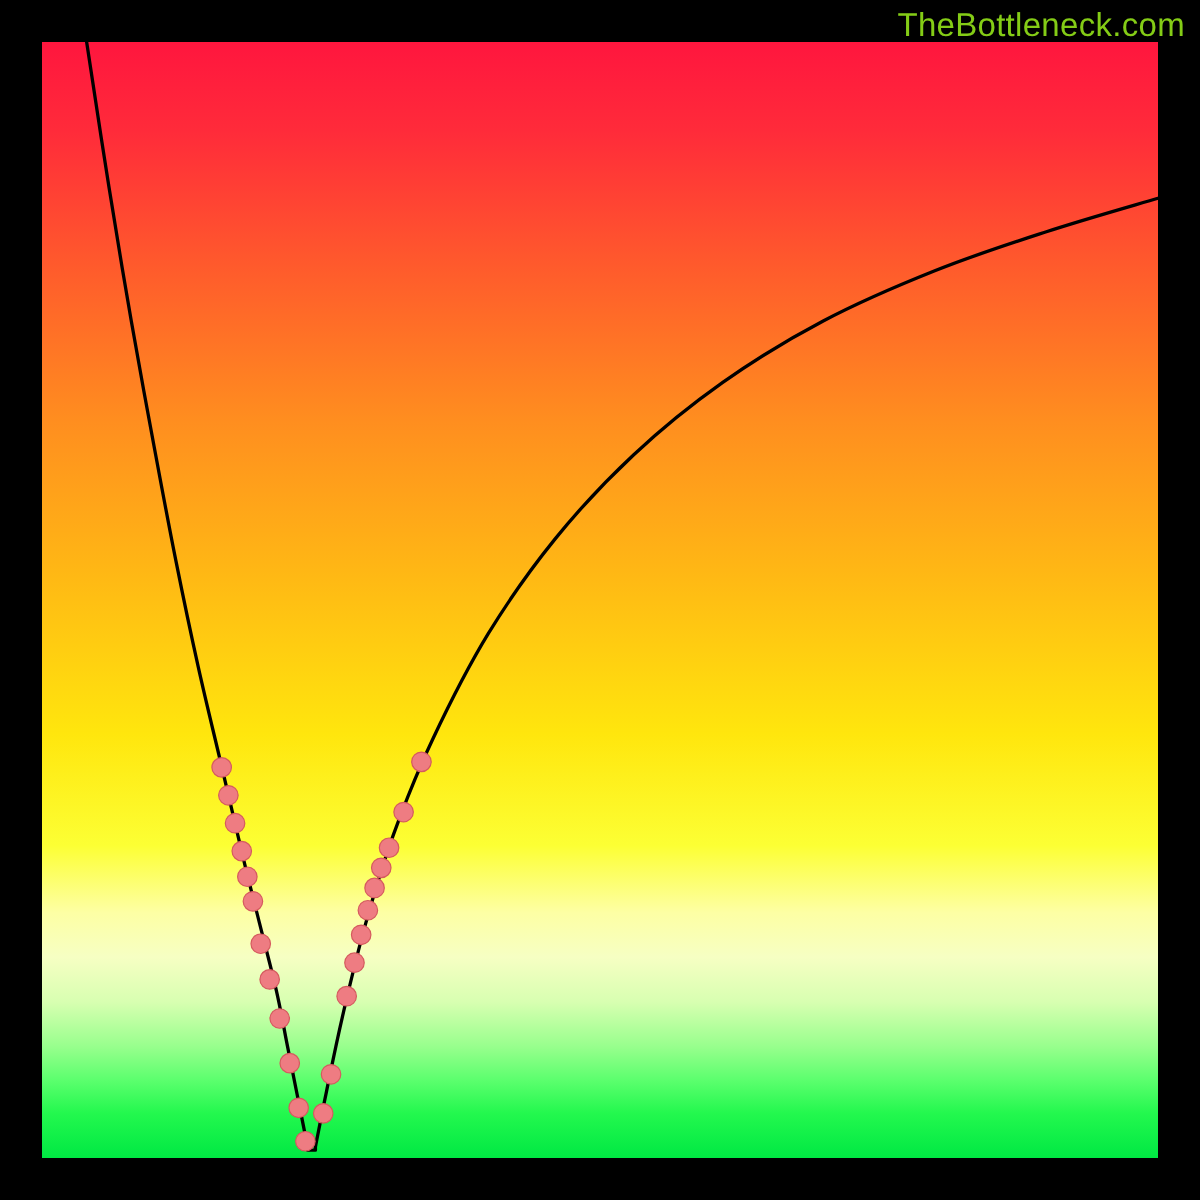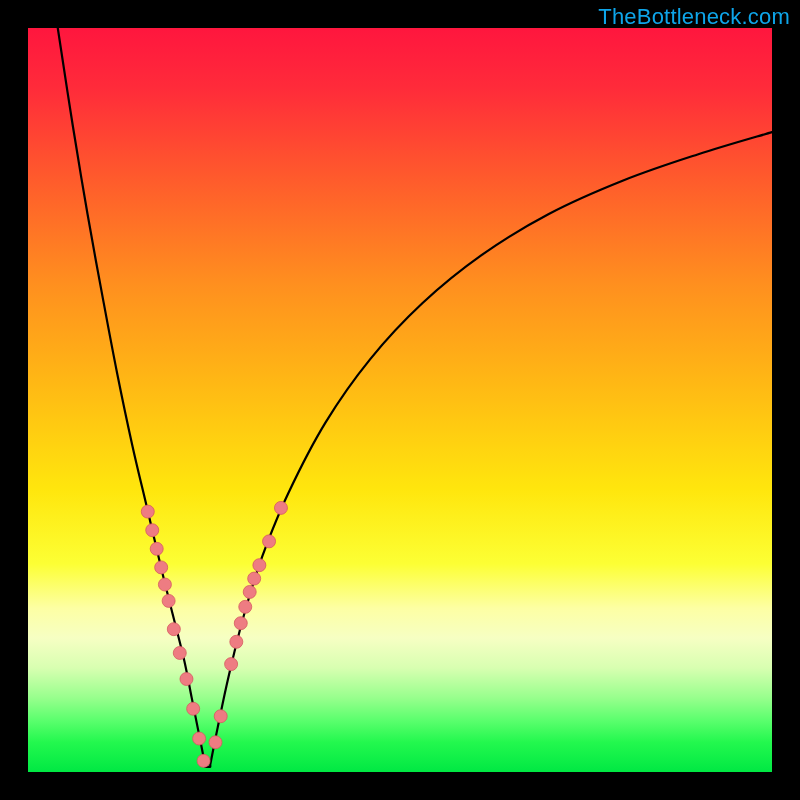--- a/index.html
+++ b/index.html
@@ -38,21 +38,21 @@
       #98FF8D 90%,
       #5CFF6E 93%,
       #23F84E 96%,
       #00E843 100%
     );
   }
   .watermark {
     position: absolute;
     top: 4px;
     right: 10px;
-    color: #0ea5e9;
+    color: #84cc16;
     font-size: 22px;
     letter-spacing: 0.2px;
     font-weight: 400;
   }
   svg.curve {
     position: absolute;
     left: 28px;
     top: 28px;
     width: 744px;
     height: 744px;

